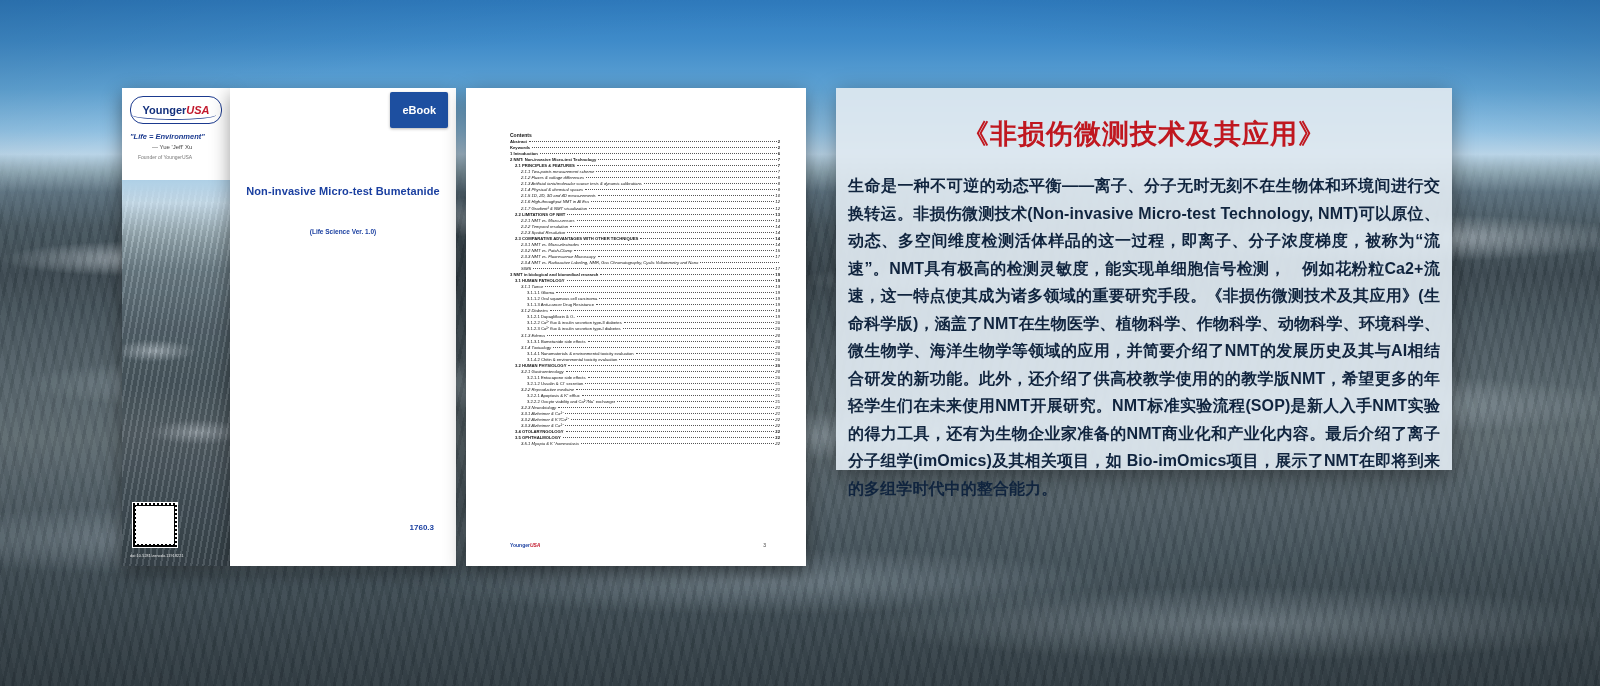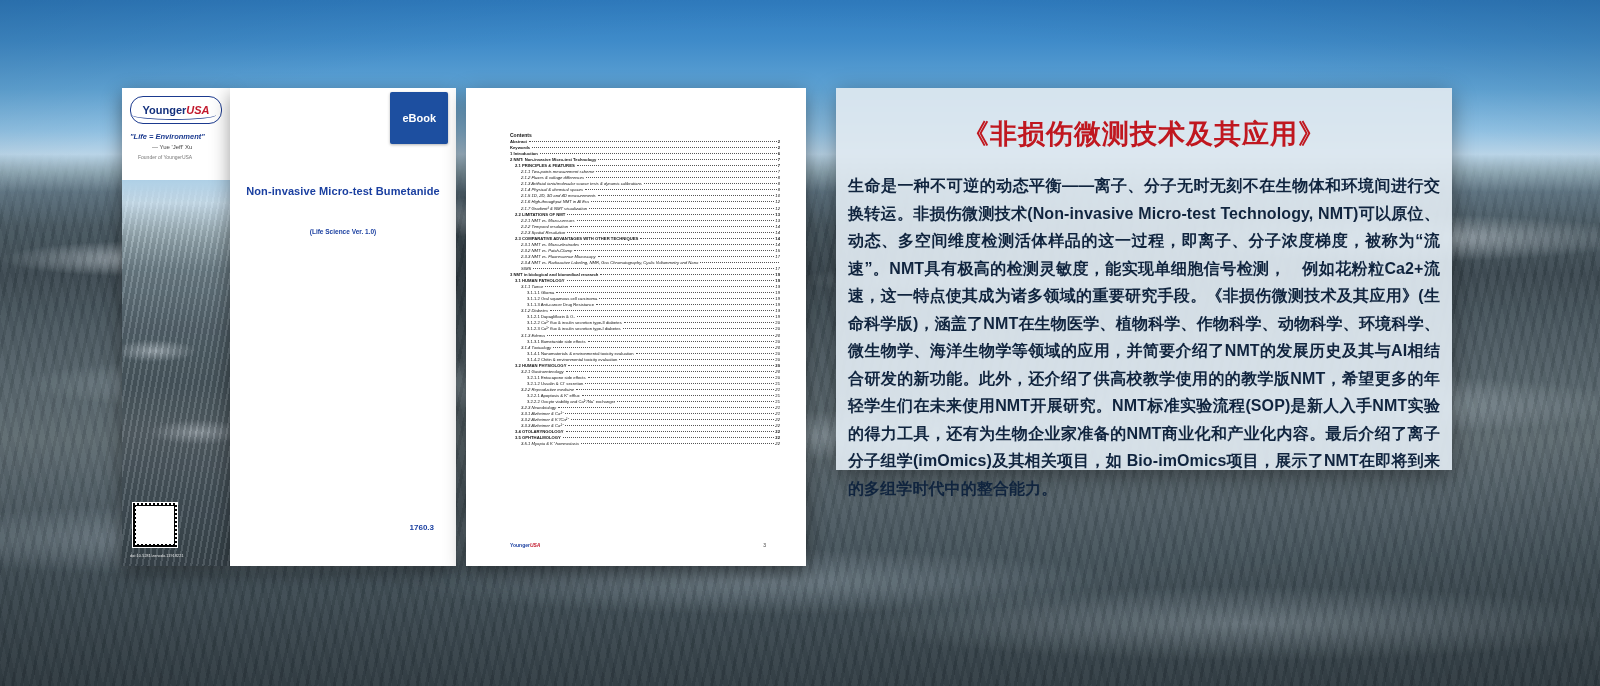--- a/index.html
+++ b/index.html
@@ -209,21 +209,21 @@
     box-shadow: 0 6px 18px rgba(0,0,0,0.40);
   }
   .ebook-badge {
     position: absolute;
     right: 8px;
     top: 4px;
     background: #1d4fa0;
     color: #fff;
     font-size: 11px;
     font-weight: bold;
-    padding: 20px 12px;
+    padding: 12px 12px;
     border-radius: 2px;
     box-shadow: 0 1px 3px rgba(0,0,0,0.3);
   }
   .tp-title {
     position: absolute;
     left: 0; right: 0;
     top: 92px;
     text-align: center;
     color: #1a3fa0;
     font-weight: bold;

